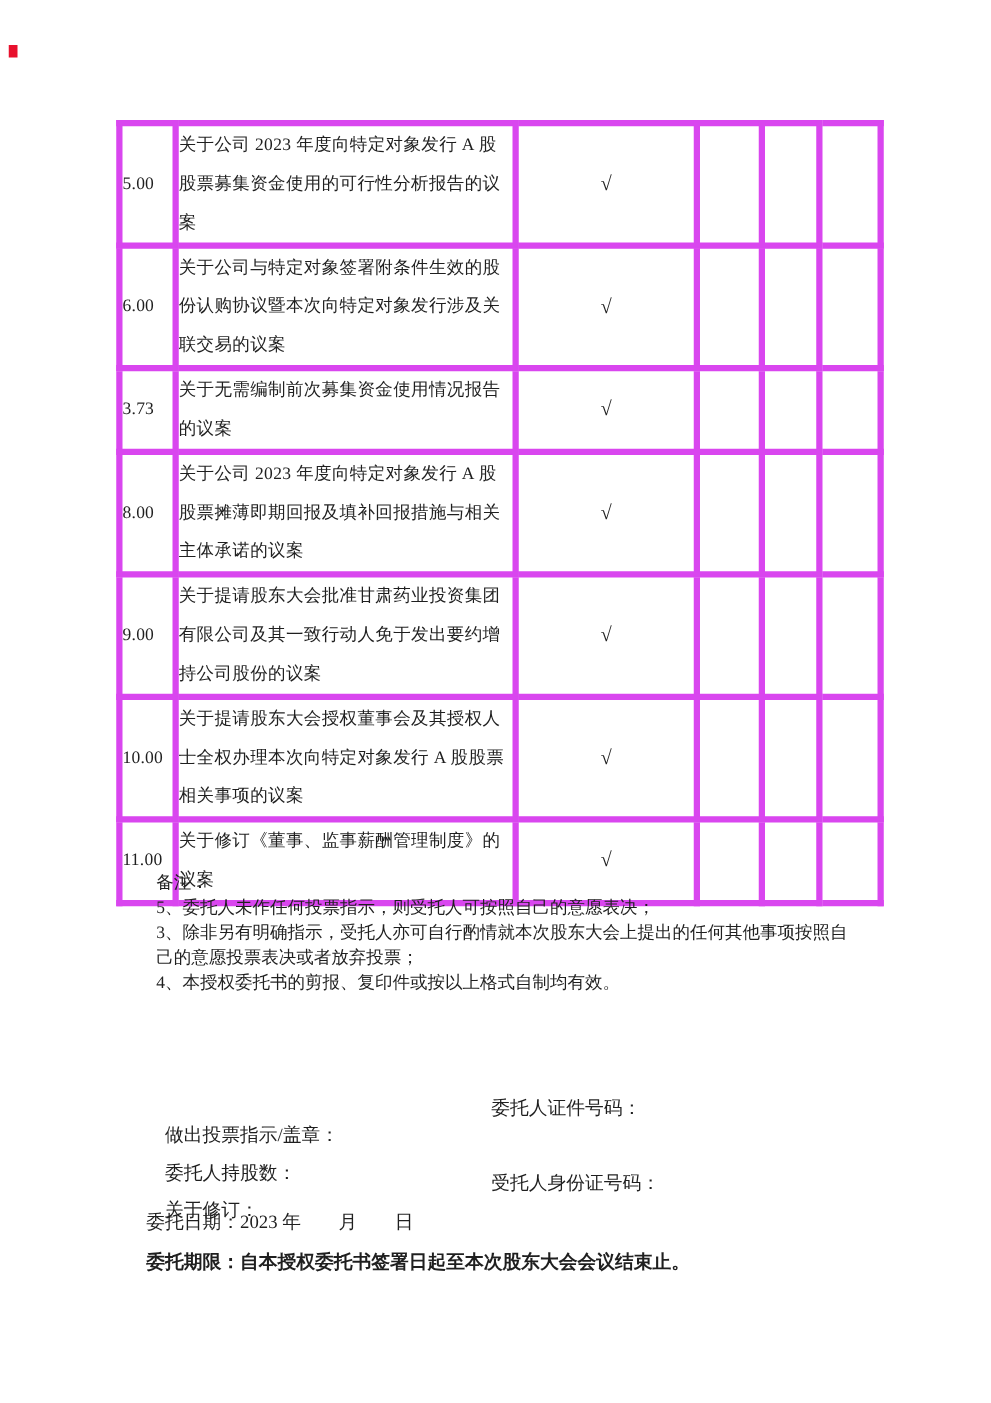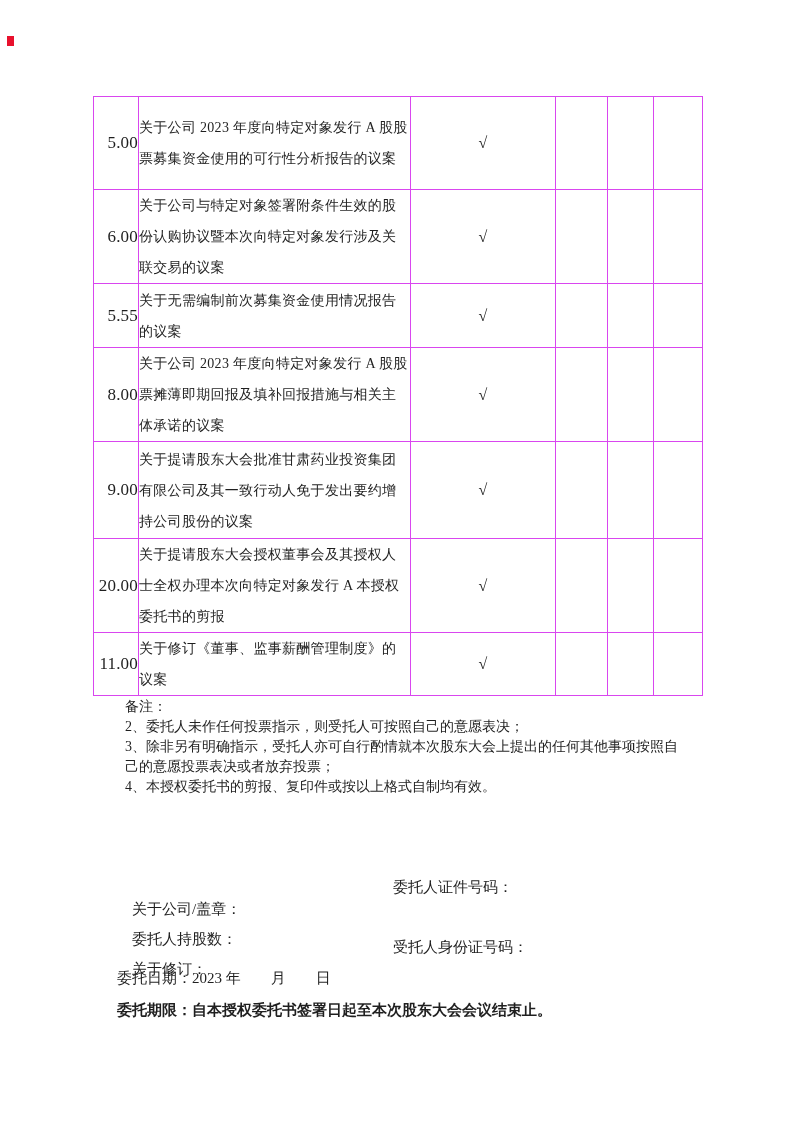--- a/index.html
+++ b/index.html
@@ -9,29 +9,29 @@
     color:#1f1f1f;
   }
   .page{position:absolute;inset:0;background:#ffffff;}
   .red-mark{position:absolute;left:7px;top:36px;width:7px;height:10px;background:#e8112d;}
 
   
   table.vote{
     position:absolute;left:93px;top:96px;
     border-collapse:collapse;table-layout:fixed;width:609px;
   }
-  table.vote td{border:1px solid #d946ef;padding:0;vertical-align:middle;}
+  table.vote td{border:5px solid #d946ef;padding:0;vertical-align:middle;}
   tbody.vrows tr:nth-child(1){height:93px;}
   tbody.vrows tr:nth-child(2){height:93px;}
   tbody.vrows tr:nth-child(3){height:64px;}
   tbody.vrows tr:nth-child(4){height:93px;}
   tbody.vrows tr:nth-child(5){height:97px;}
   tbody.vrows tr:nth-child(6){height:93px;}
   tbody.vrows tr:nth-child(7){height:62px;}
-  td.c-no{text-align:right;font-size:17px;letter-spacing:0.2px;}
+  td.c-no{text-align:left;font-size:14px;letter-spacing:0.2px;}
   td.c-text{padding:0 8px;}
   td.c-text .ptext{
     font-size:14px;line-height:31px;letter-spacing:0.3px;
     text-align:left;word-break:break-all;
   }
   td.c-vote{text-align:center;font-size:16px;}
 
   
   .notes{
     position:absolute;left:115px;top:697px;width:565px;
@@ -79,21 +79,21 @@
       <td class="c-no">6.00</td>
       <td class="c-text">
         <div class="ptext">关于公司与特定对象签署附条件生效的股份认购协议暨本次向特定对象发行涉及关联交易的议案</div>
       </td>
       <td class="c-vote">√</td>
       <td class="c-vote"></td>
       <td class="c-vote"></td>
       <td class="c-vote"></td>
     </tr>
         <tr>
-      <td class="c-no">5.55</td>
+      <td class="c-no">3.73</td>
       <td class="c-text">
         <div class="ptext">关于无需编制前次募集资金使用情况报告的议案</div>
       </td>
       <td class="c-vote">√</td>
       <td class="c-vote"></td>
       <td class="c-vote"></td>
       <td class="c-vote"></td>
     </tr>
         <tr>
       <td class="c-no">8.00</td>
@@ -109,23 +109,23 @@
       <td class="c-no">9.00</td>
       <td class="c-text">
         <div class="ptext">关于提请股东大会批准甘肃药业投资集团有限公司及其一致行动人免于发出要约增持公司股份的议案</div>
       </td>
       <td class="c-vote">√</td>
       <td class="c-vote"></td>
       <td class="c-vote"></td>
       <td class="c-vote"></td>
     </tr>
         <tr>
-      <td class="c-no">20.00</td>
+      <td class="c-no">10.00</td>
       <td class="c-text">
-        <div class="ptext">关于提请股东大会授权董事会及其授权人士全权办理本次向特定对象发行 A 本授权委托书的剪报</div>
+        <div class="ptext">关于提请股东大会授权董事会及其授权人士全权办理本次向特定对象发行 A 股股票相关事项的议案</div>
       </td>
       <td class="c-vote">√</td>
       <td class="c-vote"></td>
       <td class="c-vote"></td>
       <td class="c-vote"></td>
     </tr>
         <tr>
       <td class="c-no">11.00</td>
       <td class="c-text">
         <div class="ptext">关于修订《董事、监事薪酬管理制度》的议案</div>
@@ -134,28 +134,28 @@
       <td class="c-vote"></td>
       <td class="c-vote"></td>
       <td class="c-vote"></td>
     </tr>
       </tbody>
   </table>
 
   <div class="notes">
     <div class="note-line">备注：</div>
     <div>
-        <div class="note-line">2、委托人未作任何投票指示，则受托人可按照自己的意愿表决；</div>
+        <div class="note-line">5、委托人未作任何投票指示，则受托人可按照自己的意愿表决；</div>
         <div class="note-line">3、除非另有明确指示，受托人亦可自行酌情就本次股东大会上提出的任何其他事项按照自己的意愿投票表决或者放弃投票；</div>
         <div class="note-line">4、本授权委托书的剪报、复印件或按以上格式自制均有效。</div>
       </div>
   </div>
 
   <div class="sig-line sl-1">
-    <span>关于公司/盖章：</span>
+    <span>做出投票指示/盖章：</span>
     <span class="sig-right">委托人证件号码：</span>
   </div>
   <div class="sig-line sl-2">
     <span>委托人持股数：</span>
   </div>
   <div class="sig-line sl-3">
     <span>关于修订：</span>
     <span class="sig-right">受托人身份证号码：</span>
   </div>
   <div class="sig-line sl-4">委托日期：2023 年　　月　　日</div>

